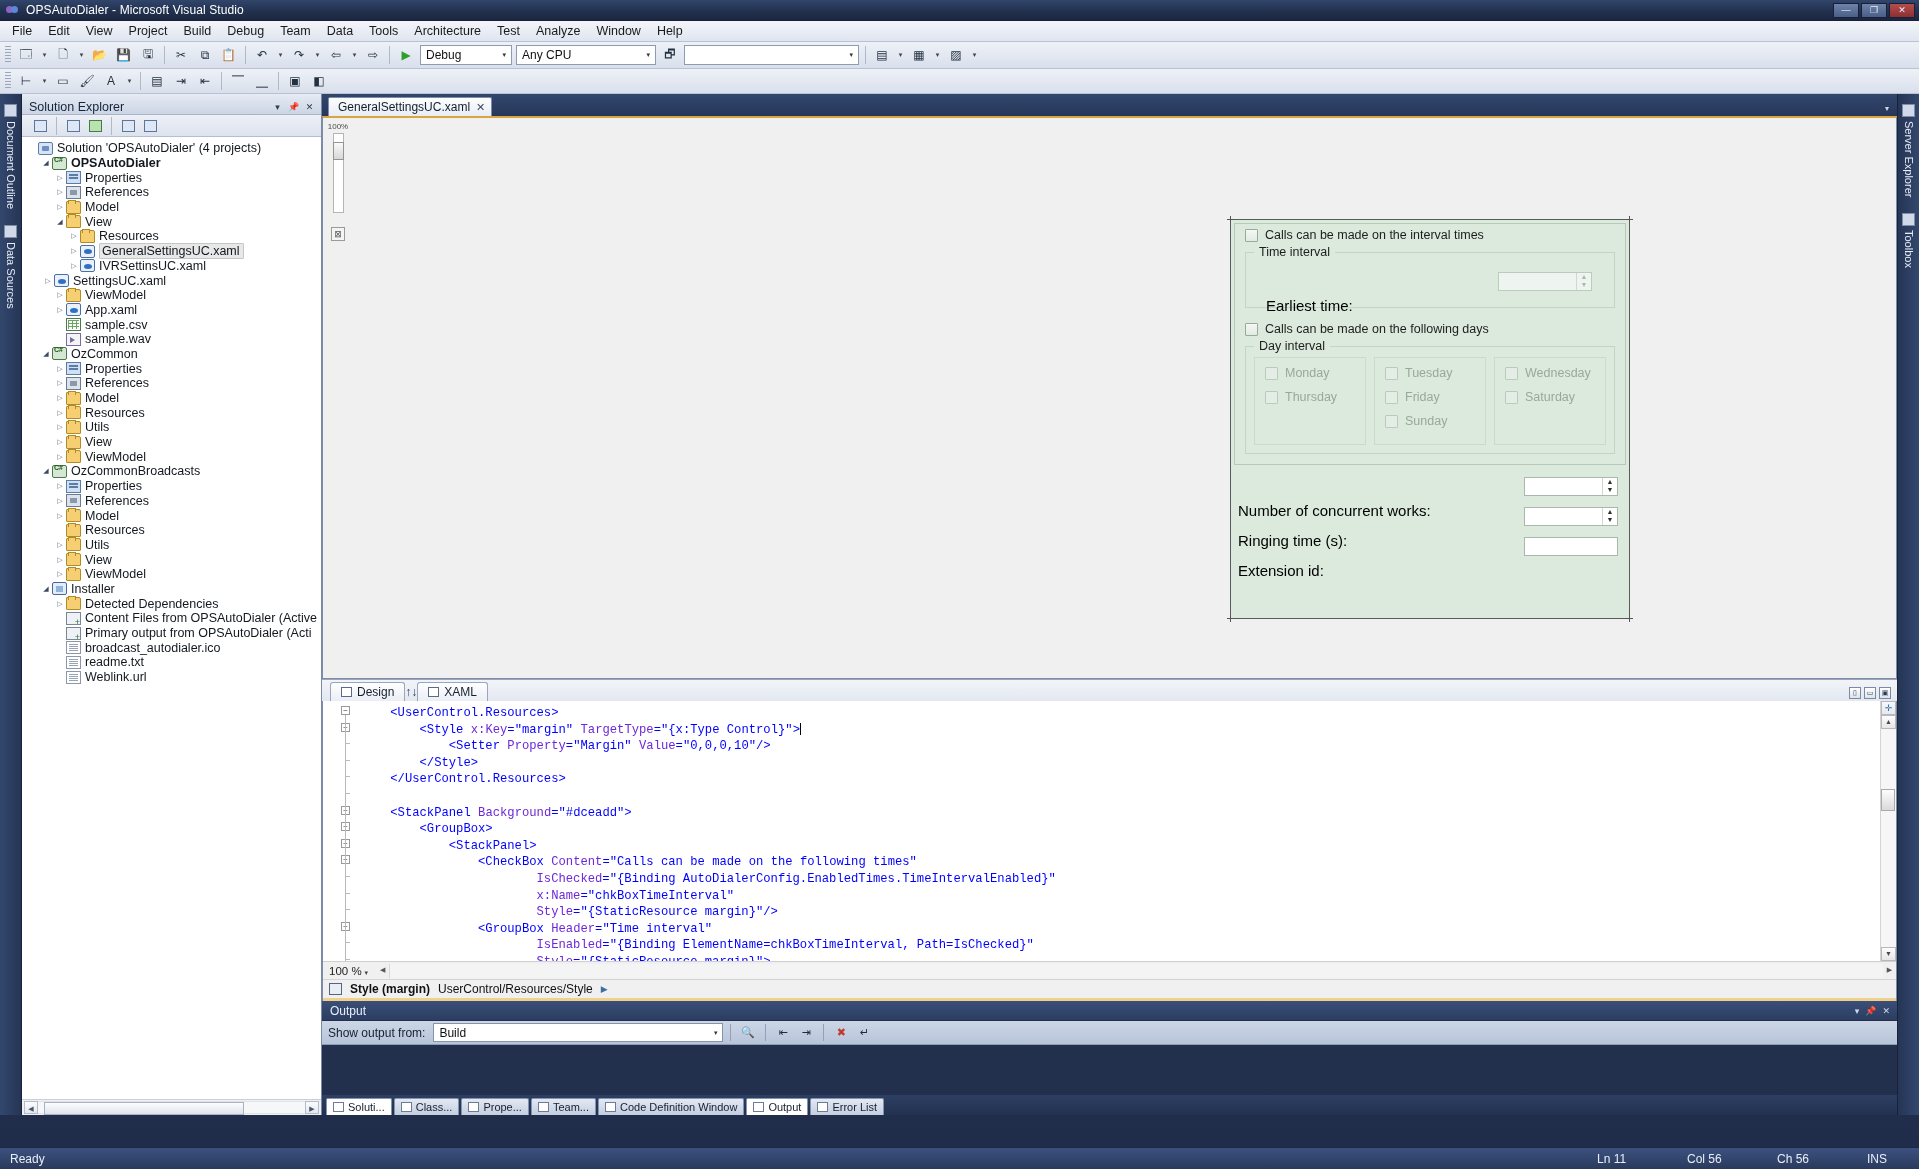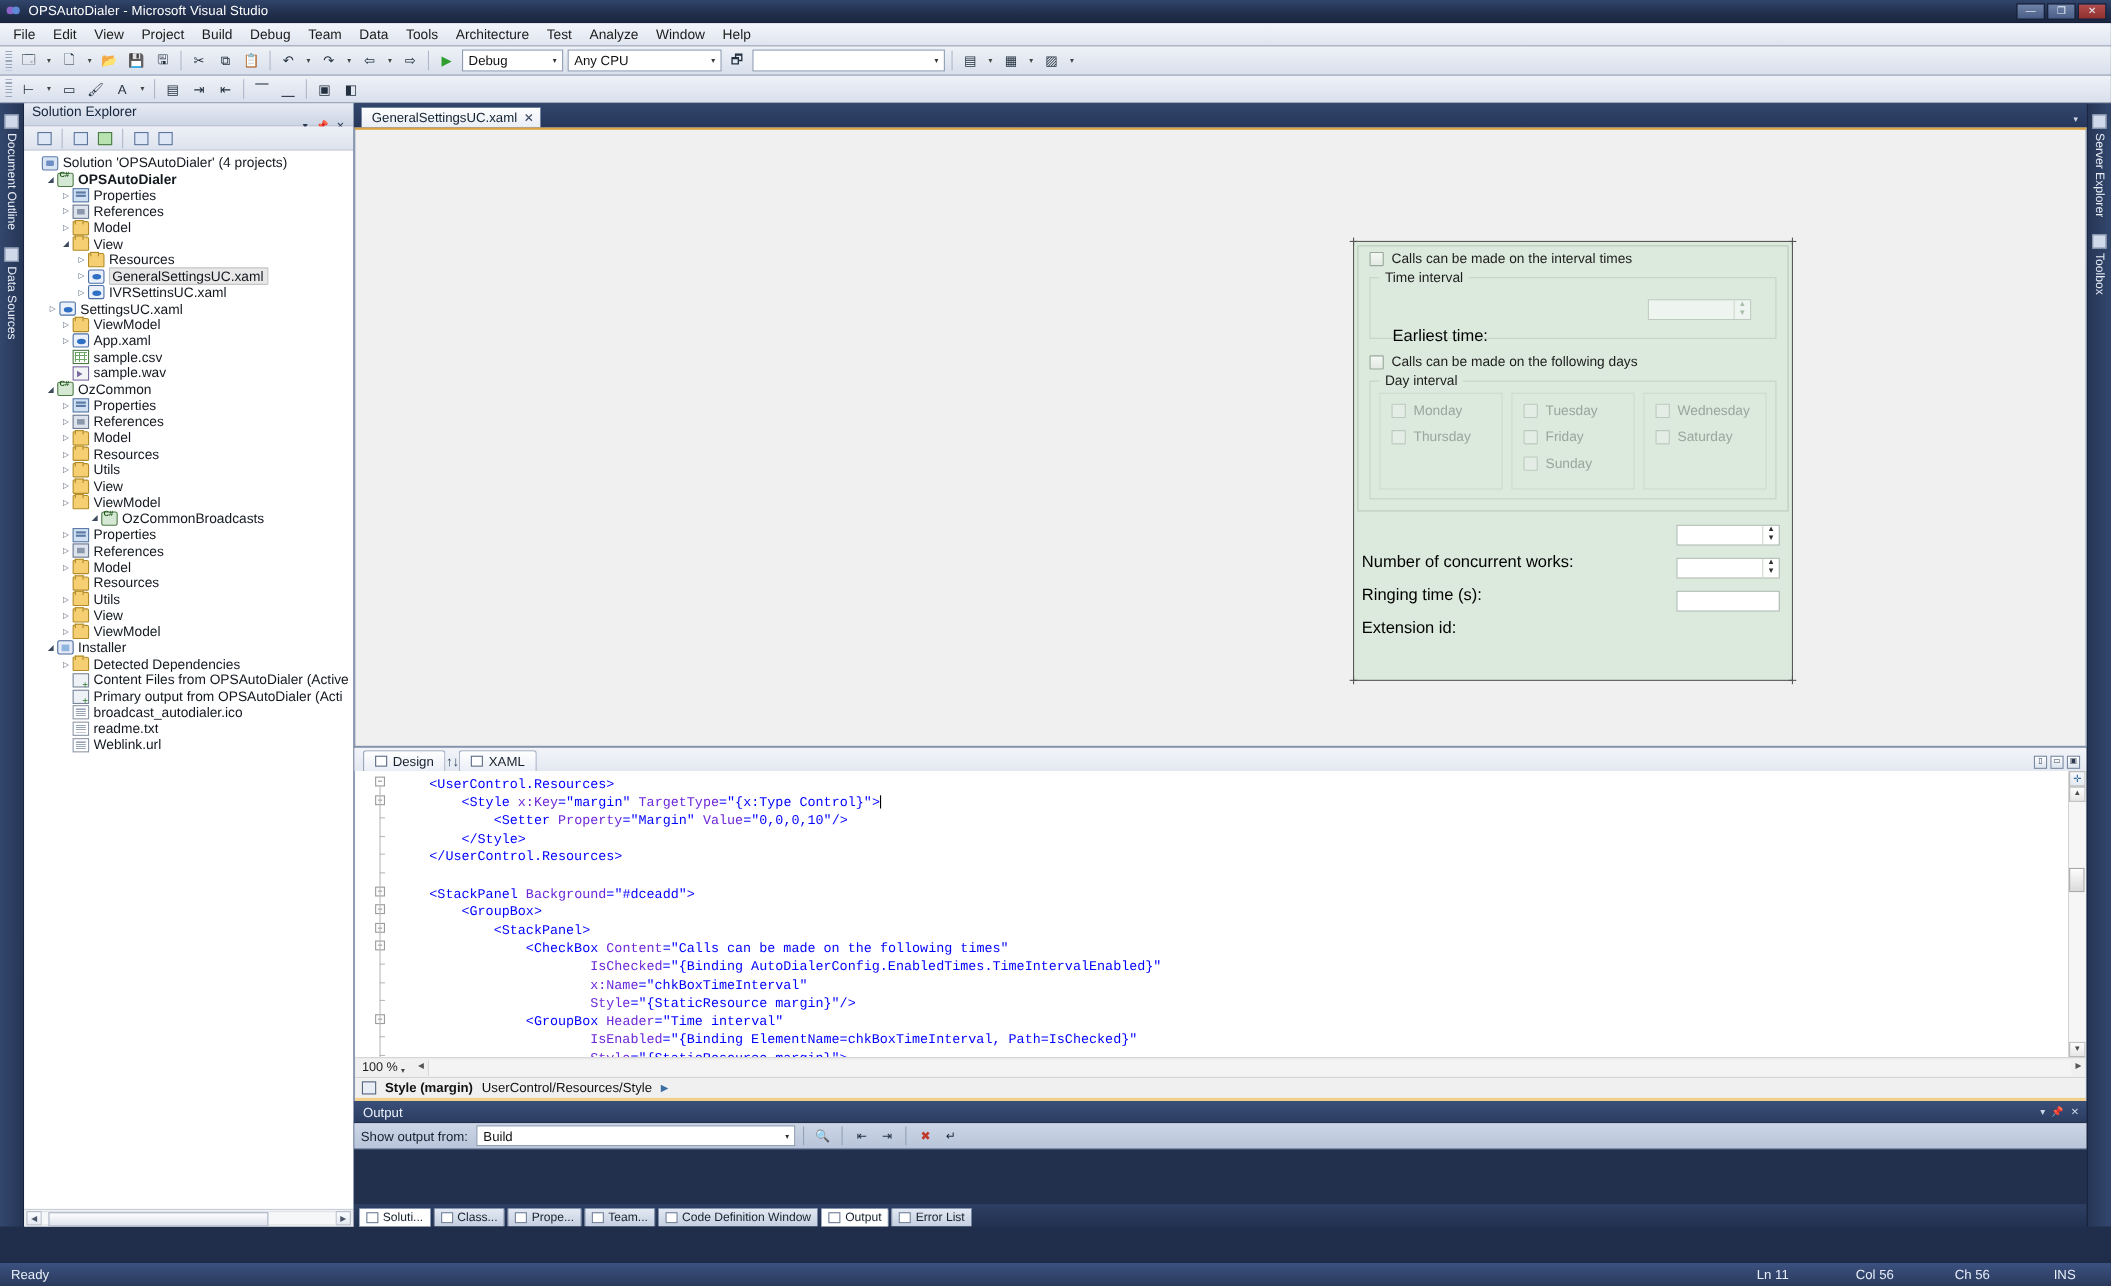--- a/index.html
+++ b/index.html
@@ -109,24 +109,24 @@
   }
 
   
   .sol-panel {
     width: 300px;
     background:#f0f0f0;
     display:flex; flex-direction:column;
     border-right:1px solid #7a89a6;
   }
   .panel-header {
-    height: 21px; display:flex; align-items:flex-start;
+    height: 21px; display:flex; align-items:flex-end;
     background: linear-gradient(180deg,#e6ebf4 0%,#ccd5e4 100%);
     border-bottom:1px solid #a8b3c7;
-    padding-left:7px; font-size:12.5px; color:#14243c;flex-direction:column;
+    padding-left:7px; font-size:12.5px; color:#14243c;
   }
   .panel-header .hdr-btns { margin-left:auto; display:flex; gap:3px; padding-right:5px; }
   .hdr-icn { width:13px; height:13px; font-size:9px; line-height:12px; text-align:center; color:#2b3b55; }
   .sol-toolbar {
     height: 22px; display:flex; align-items:center; gap:2px;
     background: linear-gradient(180deg,#edf0f6 0%,#dde3ee 100%);
     border-bottom:1px solid #b5bed0; padding-left:8px;
   }
   .st-btn { width:20px;height:19px;display:flex;align-items:center;justify-content:center;
     border:1px solid transparent; border-radius:2px; }
@@ -615,21 +615,21 @@
           <div class="trow" style="padding-left: 32px;">
             <span class="exp">▷</span>
             <span class="ticon i-folder"></span>
             <span class="lbl">View</span>
           </div>
           <div class="trow" style="padding-left: 32px;">
             <span class="exp">▷</span>
             <span class="ticon i-folder"></span>
             <span class="lbl">ViewModel</span>
           </div>
-          <div class="trow" style="padding-left: 18px; margin-left: 40px;">
+          <div class="trow" style="padding-left: 18px;">
             <span class="exp open">◢</span>
             <span class="ticon i-cs"></span>
             <span class="lbl">OzCommonBroadcasts</span>
           </div>
           <div class="trow" style="padding-left: 32px;">
             <span class="exp">▷</span>
             <span class="ticon i-props"></span>
             <span class="lbl">Properties</span>
           </div>
           <div class="trow" style="padding-left: 32px;">
@@ -712,20 +712,27 @@
       <div class="doc-tabstrip">
         <div class="dtab">
           <span>GeneralSettingsUC.xaml</span>
           <span class="x">✕</span>
         </div>
         <span class="tabstrip-menu">▾</span>
       </div>
 
       <div class="designer-wrap">
 
+        <div class="zoom-rail">
+          <div class="zoom-label">100%</div>
+          <div class="zoom-track">
+            <div class="zoom-thumb"></div>
+          </div>
+          <div class="zoom-fit">⊠</div>
+        </div>
 
         <div class="design-surface">
 
           <div class="uc">
             <div class="adorner" style="left:-4px;top:-4px;"></div>
             <div class="adorner" style="right:-4px;top:-4px;"></div>
             <div class="adorner" style="left:-4px;bottom:-4px;"></div>
             <div class="adorner" style="right:-4px;bottom:-4px;"></div>
 
             <div class="uc-inner">

